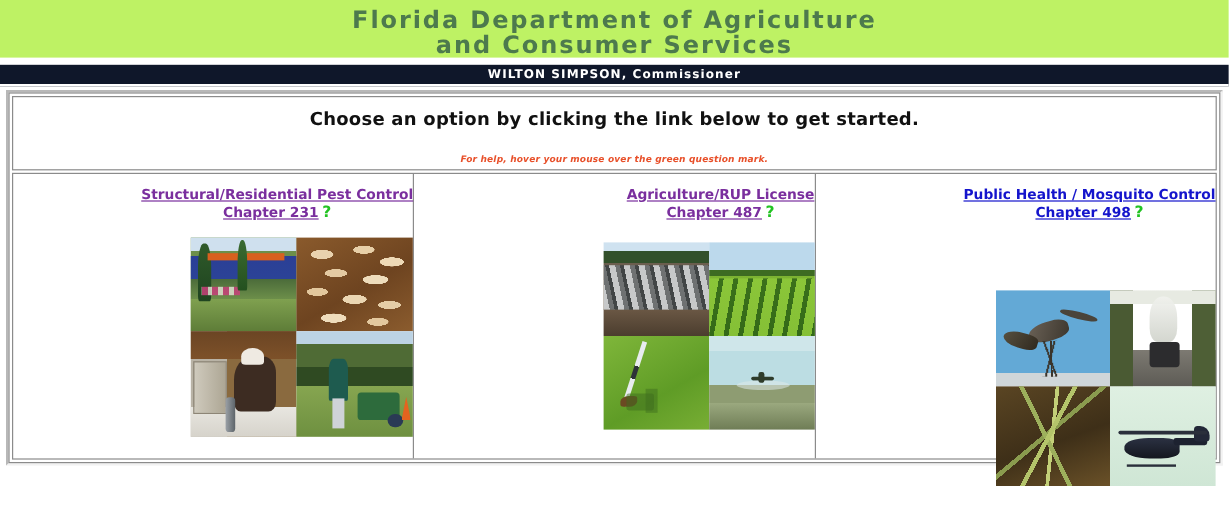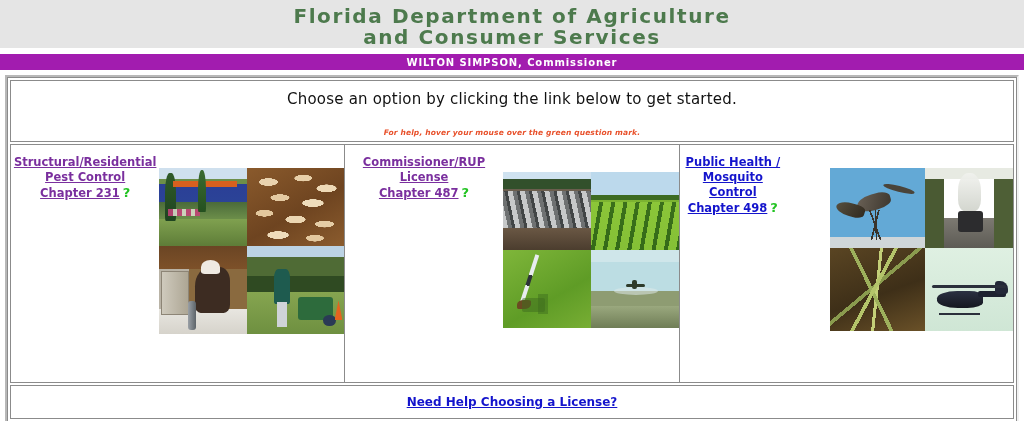--- a/index.html
+++ b/index.html
@@ -13,36 +13,36 @@
   }
   body {
     font-family: "Liberation Sans", sans-serif;
   }
 
   
   .masthead {
     width: 1024px;
     padding-top: 6px;
     text-align: center;
-    background: #e5e5e5;
+    background: #bef264;
   }
   .agency-title {
     color: #4d7a4d;
     font-family: "DejaVu Sans", sans-serif;
     font-size: 20px;
     font-weight: bold;
     letter-spacing: 1.6px;
     line-height: 21px;
     white-space: pre-line;
   }
   .commissioner-bar {
     margin-top: 6px;
     width: 1024px;
     height: 16px;
-    background: #a21caf;
+    background: #0f172a;
     border-bottom: 2px solid #ffffff;
     display: flex;
     align-items: center;
     justify-content: center;
   }
   .commissioner-bar span {
     color: #ffffff;
     font-family: "DejaVu Sans", sans-serif;
     font-size: 10px;
     font-weight: bold;
@@ -67,21 +67,21 @@
   .instruction-row {
     border: 1px solid #8b8b8b;
     margin: 2px;
     box-sizing: border-box;
     padding: 9px 0 4px 0;
     text-align: center;
   }
   .instruction-text {
     font-family: "DejaVu Sans", sans-serif;
     font-size: 15px;
-    font-weight: normal;
+    font-weight: bold;
     color: #111111;
     letter-spacing: 0.2px;
   }
   .help-hint {
     margin-top: 20px;
     font-family: "DejaVu Sans", sans-serif;
     font-size: 7.5px;
     font-weight: bold;
     font-style: italic;
     color: #e8502a;
@@ -95,22 +95,22 @@
     border: 1px solid #8b8b8b;
     box-sizing: border-box;
     height: 239px;
   }
   .option-cell {
     flex: 1 1 0;
     border-right: 1px solid #8b8b8b;
     box-sizing: border-box;
     padding-top: 10px;
     display: flex;
-    flex-direction: row;
-    align-items: flex-start;
+    flex-direction: column;
+    align-items: flex-end;
   }
   .option-cell:last-child { border-right: none; gap: 44px; }
 
   .option-link {
     text-align: center;
     font-family: "DejaVu Sans", sans-serif;
     font-size: 11.5px;
     font-weight: bold;
     line-height: 15px;
     text-decoration: none;
@@ -434,21 +434,21 @@
           <div class="tile t-spreader">
               <div class="cart"></div>
               <div class="wheel"></div>
               <div class="cone"></div>
             </div>
         </div>
       </div>
 
       <div class="option-cell">
         <div class="option-link link-visited">
-          <span class="ln">Commissioner/RUP License</span><br>
+          <span class="ln">Agriculture/RUP License</span><br>
           <span class="ln">Chapter 487</span><span class="qmark">?</span>
         </div>
         <div class="collage collage-ag">
           <div class="tile t-plastic"></div>
           <div class="tile t-croprows"></div>
           <div class="tile t-sprinkler">
               <div class="head"></div>
               <div class="shadowbar"></div>
             </div>
           <div class="tile t-plane">
@@ -474,18 +474,15 @@
           <div class="tile t-heli">
               <div class="tail"></div>
               <div class="fin"></div>
               <div class="skid"></div>
             </div>
         </div>
       </div>
 
     </div>
 
-    <div class="bottom-row">
-      <span class="bottom-link">Need Help Choosing a License?</span>
-    </div>
 
   </div>
 </div>
 
 </body></html>

